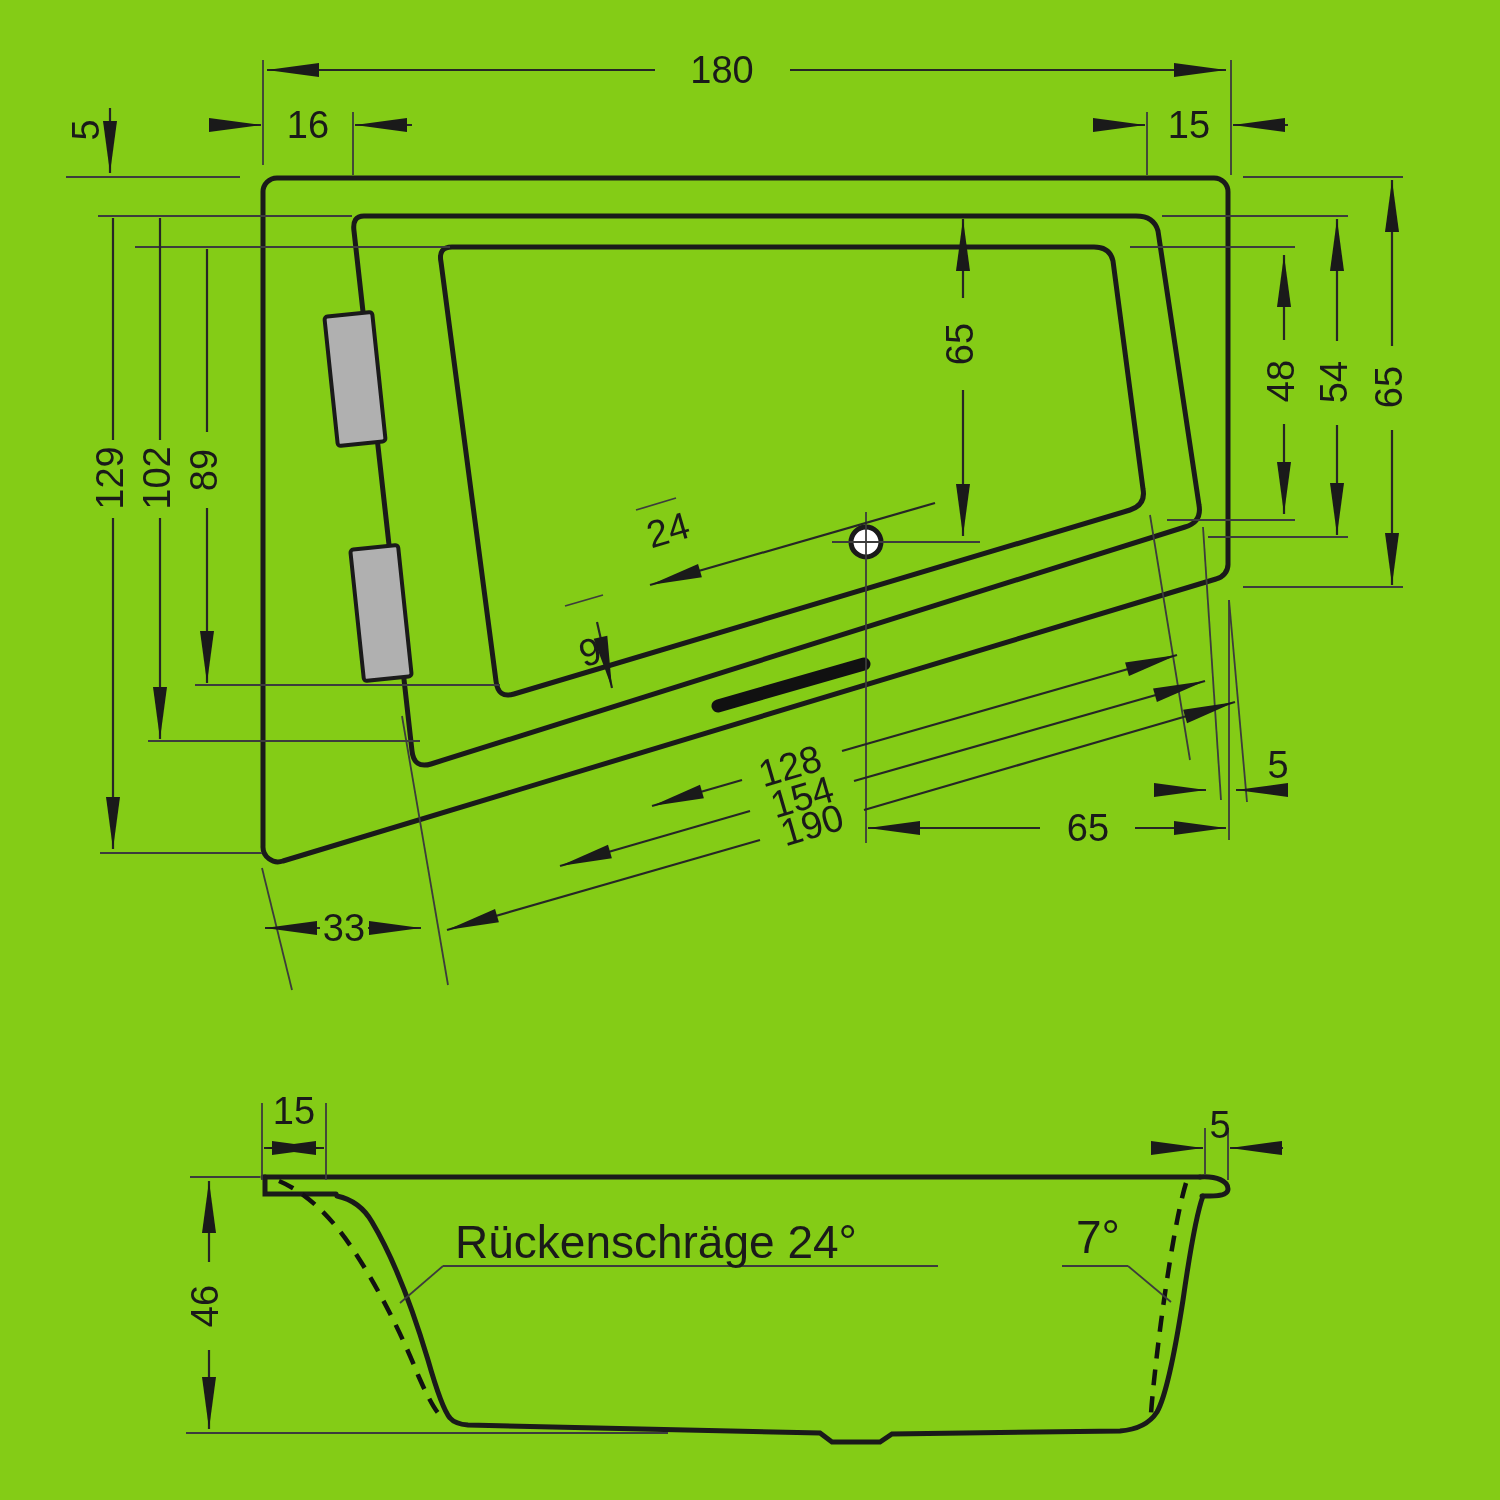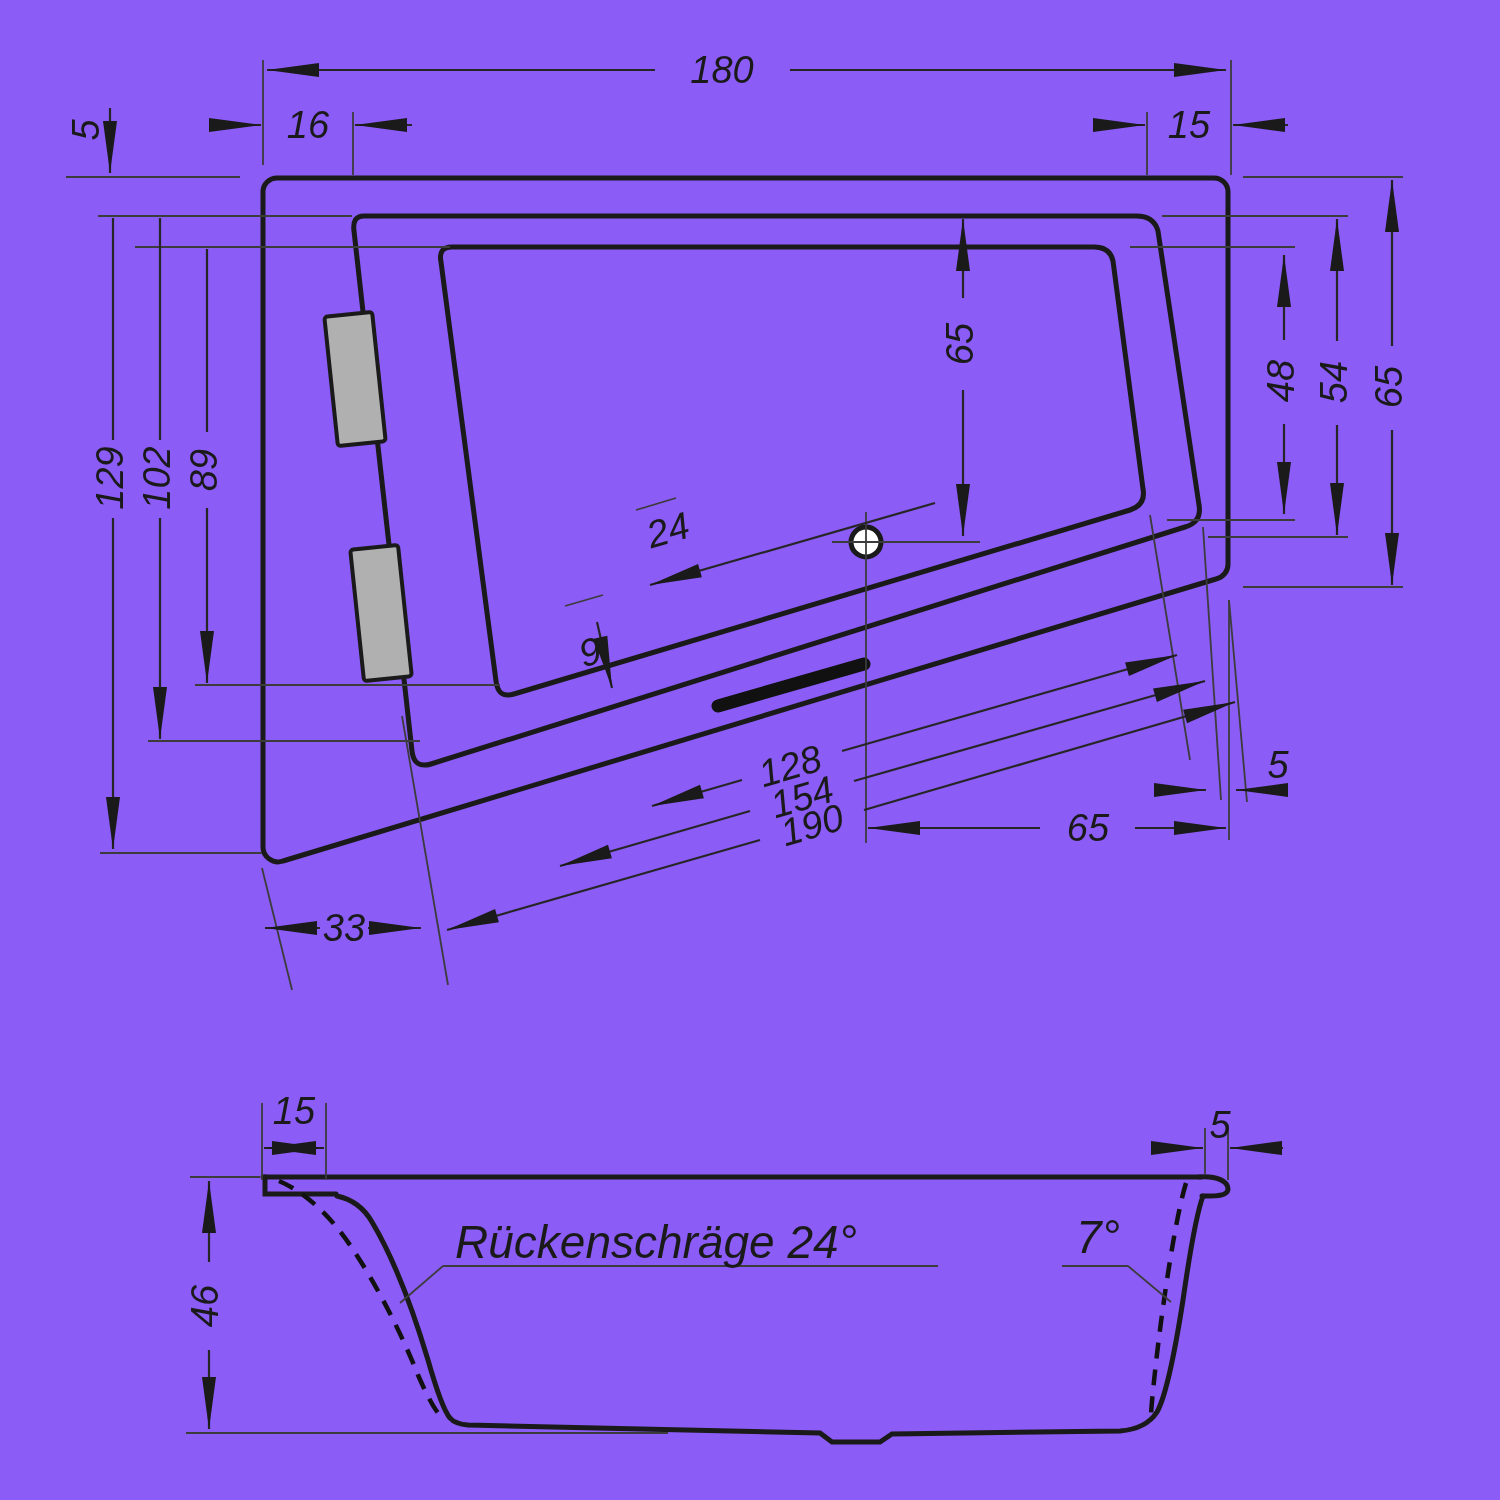--- a/index.html
+++ b/index.html
@@ -1,17 +1,17 @@
 <!DOCTYPE html>
 <html><head>
 <meta charset="utf-8">
 <style>
   html,body{margin:0;padding:0;background:#fff;}
-  #stage{width:1500px;height:1500px;position:relative;background:#8b5cf6;
-         font-family:"Liberation Sans", sans-serif;font-style:italic;}
+  #stage{width:1500px;height:1500px;position:relative;background:#84cc16;
+         font-family:"Liberation Sans", sans-serif;}
   svg{position:absolute;left:0;top:0;}
   text{fill:#1a1a1a;font-family:"Liberation Sans", sans-serif;}
   .num{font-size:38px;}
   .big{font-size:46px;}
   .contour{fill:none;stroke:#1a1a1a;stroke-width:5;stroke-linejoin:round;}
   .thick{stroke:#1a1a1a;stroke-width:5;fill:none;stroke-linecap:round;}
   .dim{stroke:#262626;stroke-width:2.2;fill:none;}
   .ext{stroke:#3c3c3c;stroke-width:1.8;fill:none;}
   .dashed{stroke:#111;stroke-width:4.5;fill:none;stroke-dasharray:16 11;stroke-linecap:butt;}
 </style>

